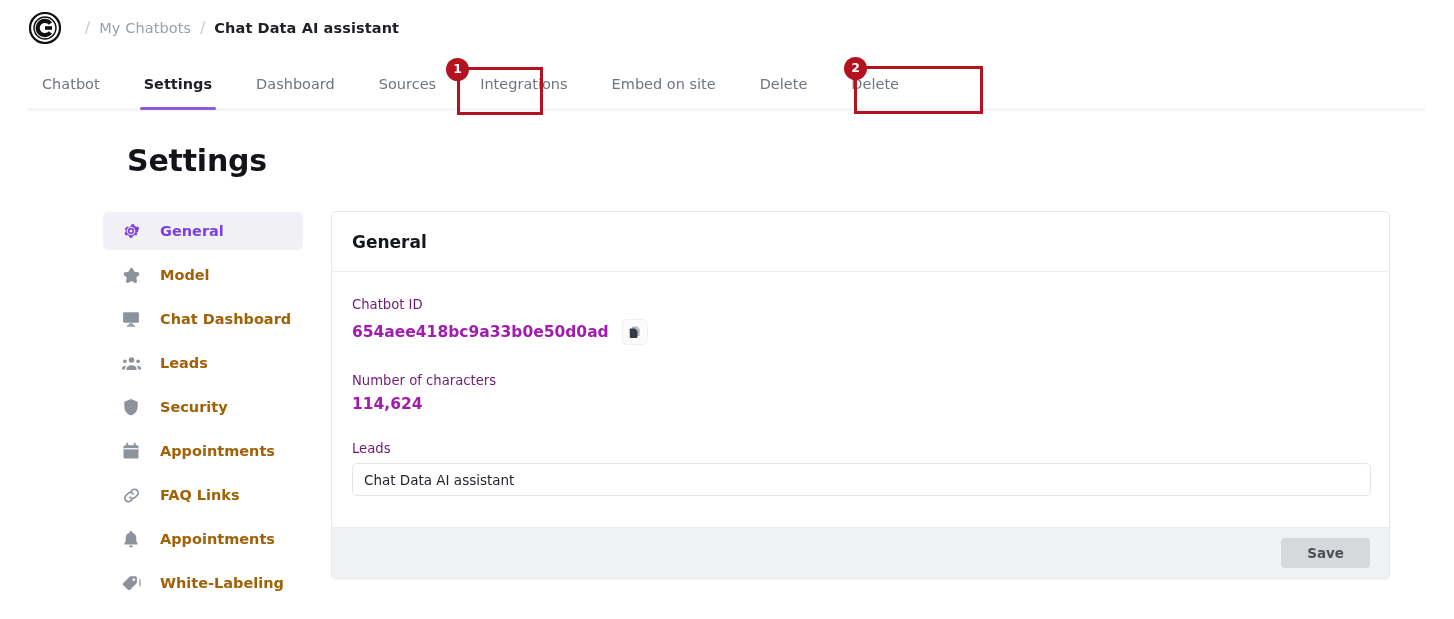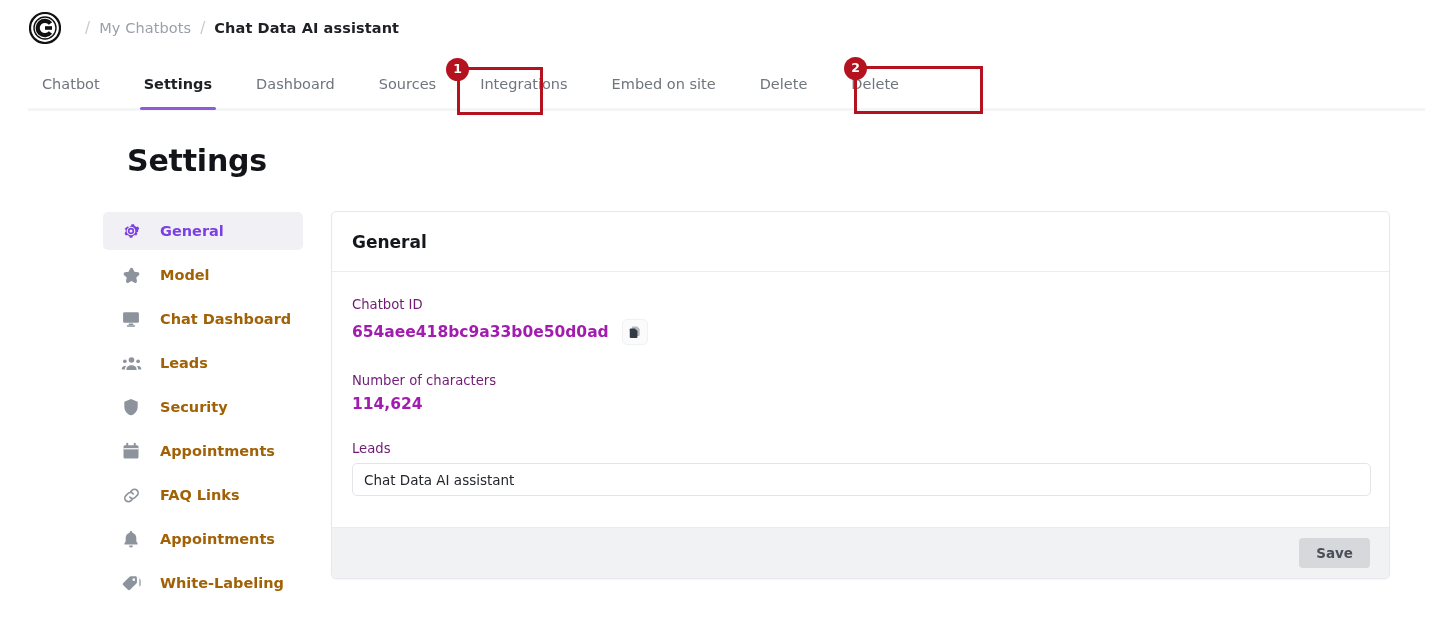--- a/index.html
+++ b/index.html
@@ -190,21 +190,21 @@
     padding-right: 21px;
   }
   .save-btn {
     background: #d6d8dc;
     color: #4b5058;
     border: none;
     border-radius: 4px;
     font-family: "DejaVu Sans", "Liberation Sans", sans-serif;
     font-size: 13.5px;
     font-weight: 700;
-    padding: 7px 17px;
+    padding: 7px 26px;
     cursor: pointer;
   }
 </style>
 </head>
 <body>
 
 <div class="topbar">
   <div class="logo">
     <svg width="32" height="32" viewBox="0 0 32 32">
       <circle cx="16" cy="16" r="15" fill="none" stroke="#111111" stroke-width="2.2"></circle>

